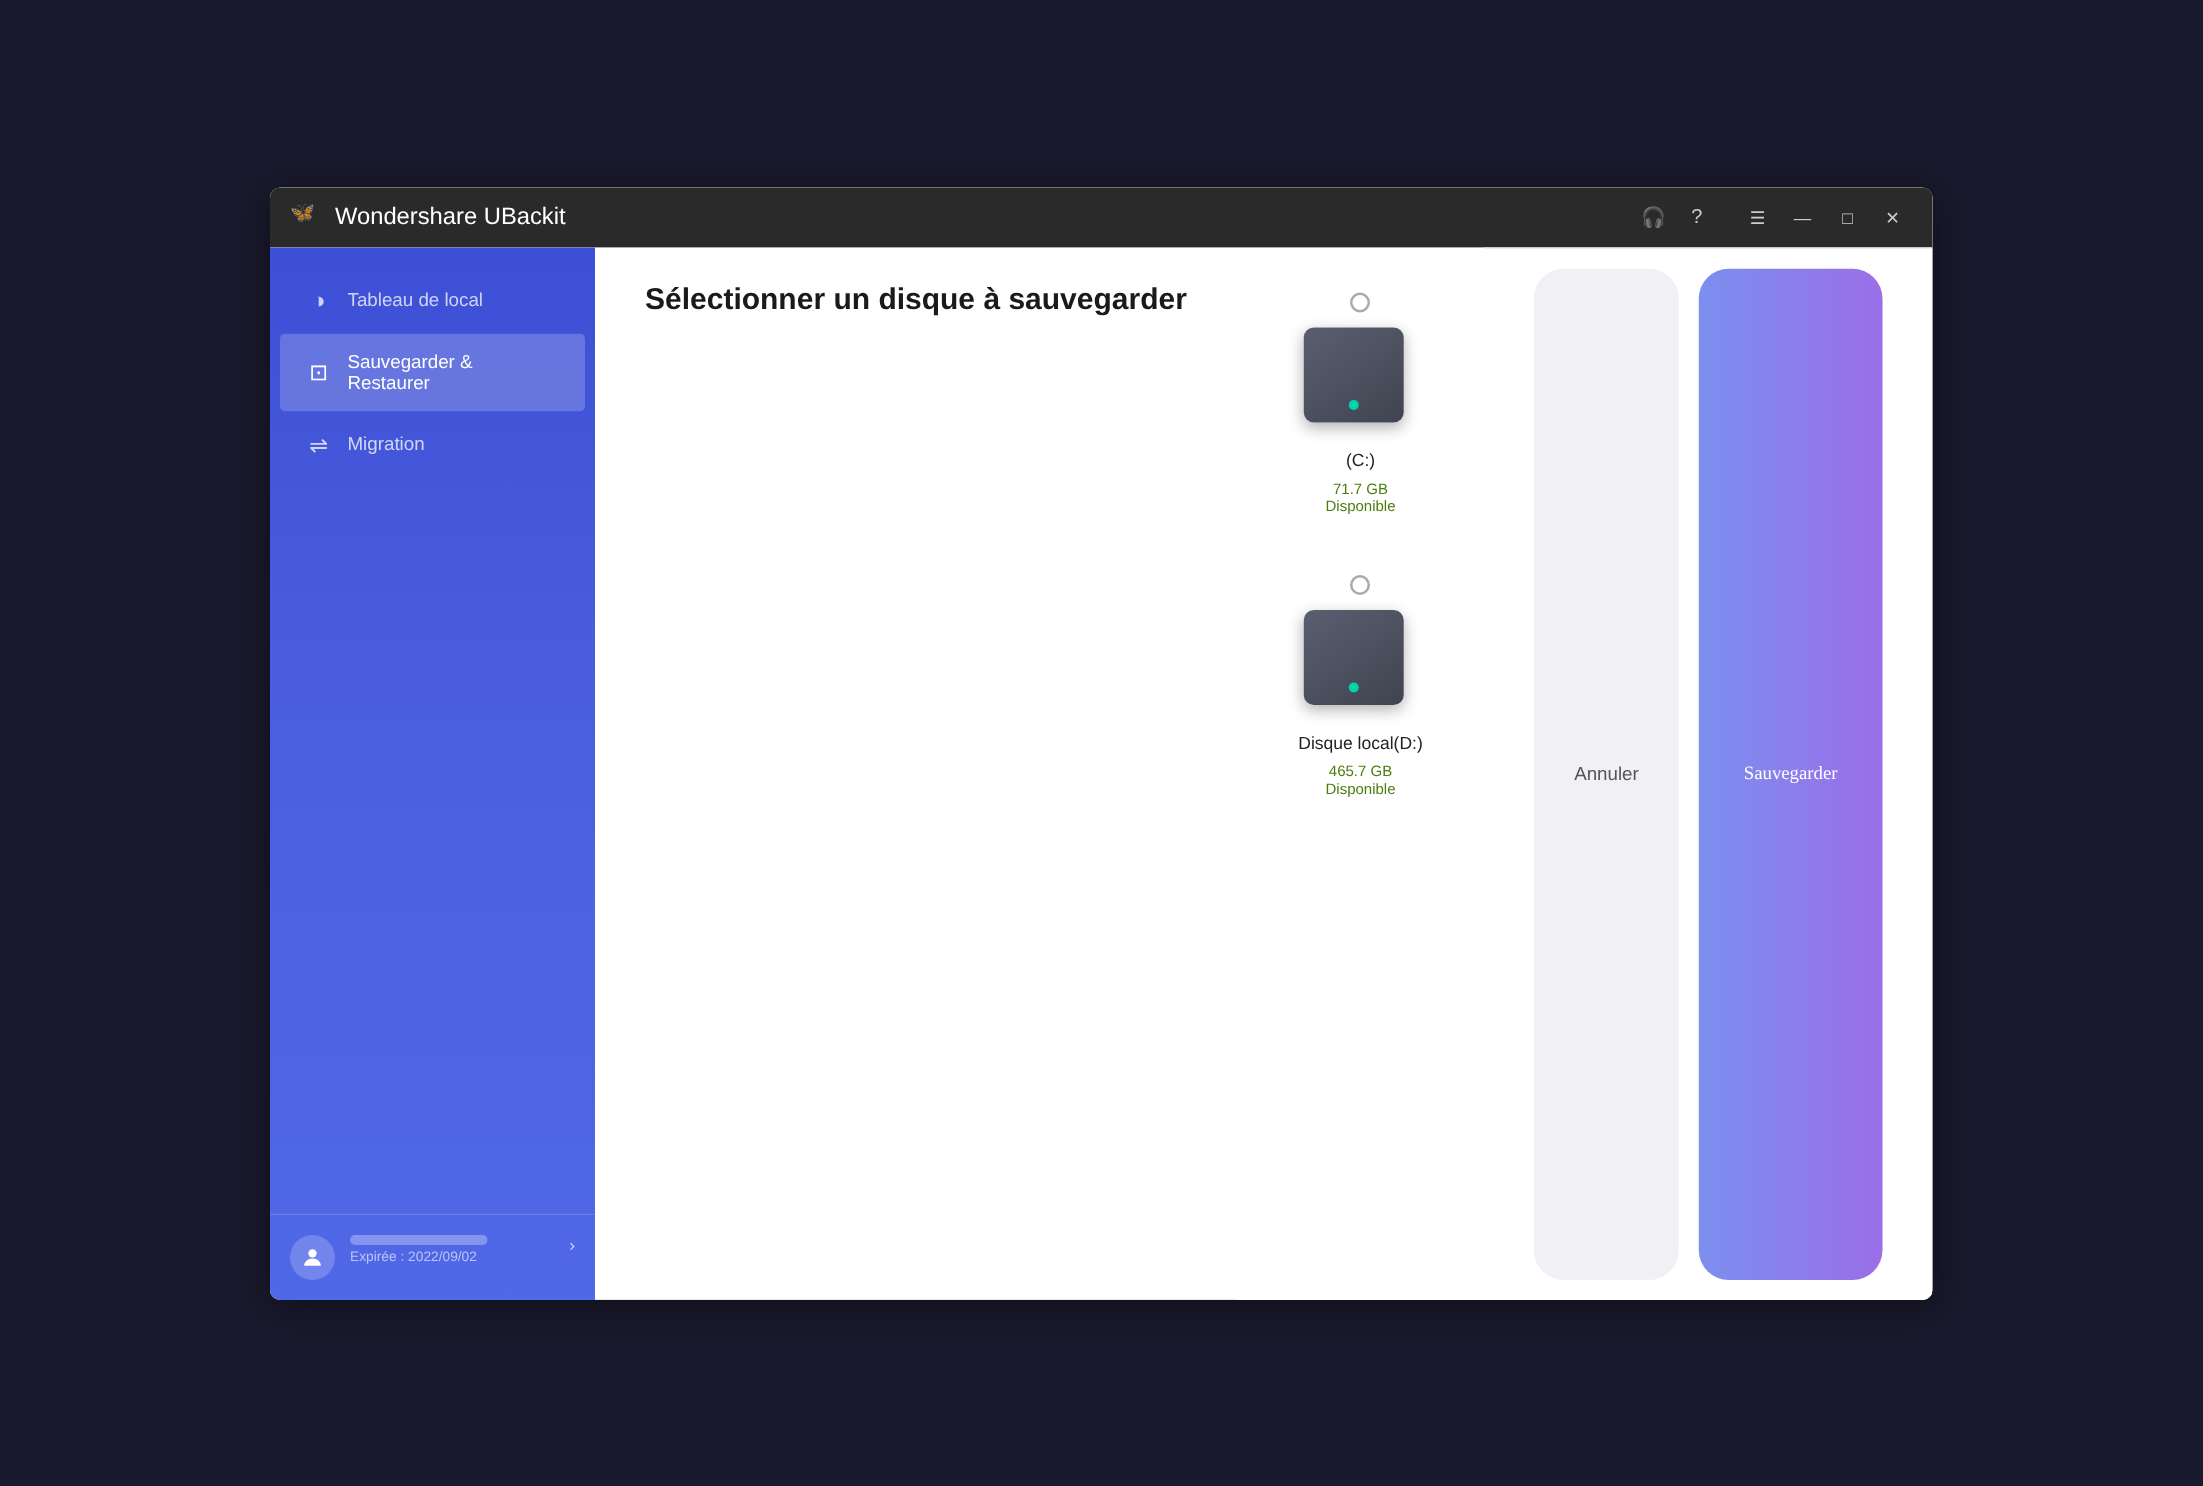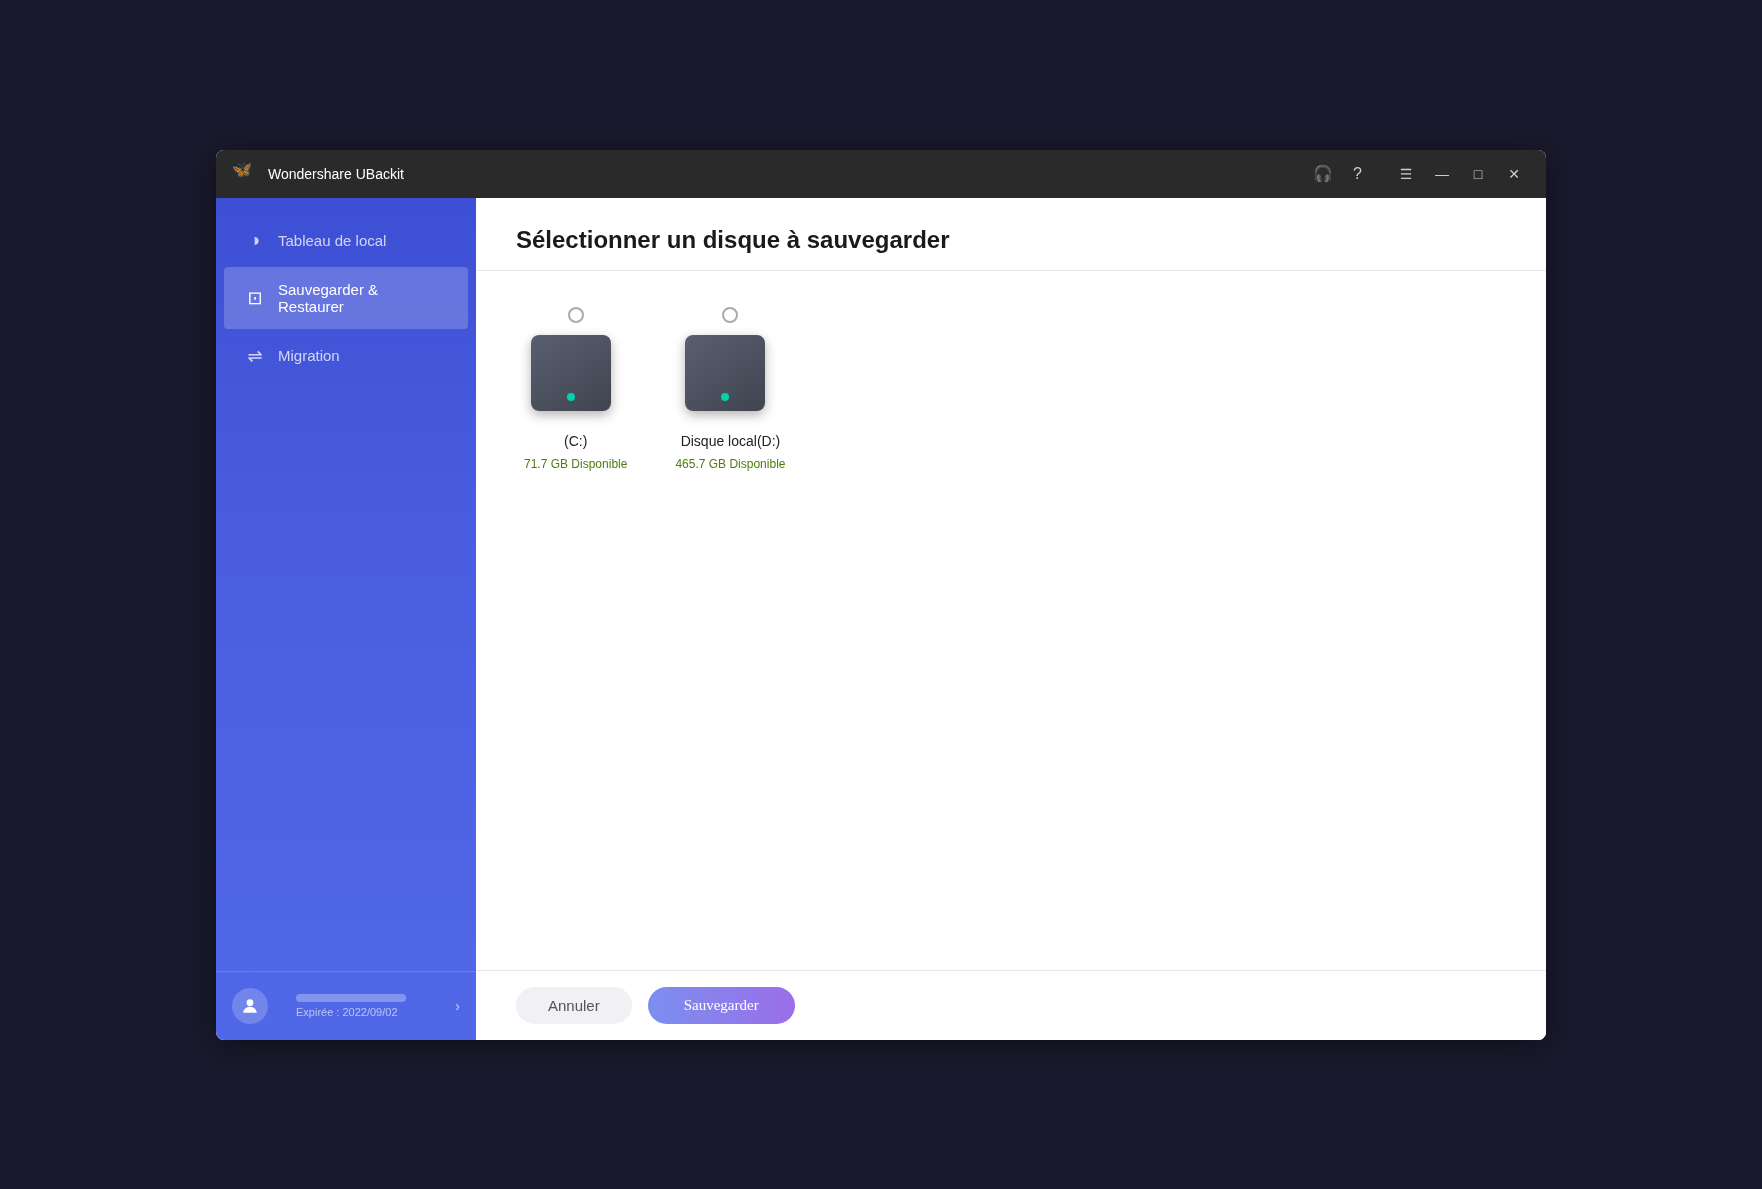--- a/index.html
+++ b/index.html
@@ -35,21 +35,21 @@
       align-items: center;
       gap: 8px;
       flex: 1;
     }
     .logo-icon {
       width: 28px;
       height: 28px;
     }
     .titlebar-title {
       color: #fff;
-      font-size: 14px;
+      font-size: 19px;
       font-weight: 500;
     }
     .titlebar-controls {
       display: flex;
       align-items: center;
       gap: 20px;
     }
     .titlebar-icon {
       color: #ccc;
       font-size: 16px;
@@ -111,22 +111,22 @@
       width: 22px;
       text-align: center;
       flex-shrink: 0;
     }
     .sidebar-bottom {
       padding: 16px;
       border-top: 1px solid rgba(255,255,255,0.15);
     }
     .sidebar-user {
       display: flex;
-      align-items: center;
-      gap: 28px;
+      align-items: flex-start;
+      gap: 12px;
     }
     .user-avatar {
       width: 36px;
       height: 36px;
       background: rgba(255,255,255,0.2);
       border-radius: 50%;
       display: flex;
       align-items: center;
       justify-content: center;
       color: #fff;
@@ -150,21 +150,21 @@
     .user-chevron {
       color: rgba(255,255,255,0.7);
       font-size: 14px;
       cursor: pointer;
     }
 
     
     .main-content {
       flex: 1;
       display: flex;
-      flex-direction: column;
+      flex-direction: row;
       background: #fff;
     }
     .main-header {
       padding: 28px 40px 16px;
       border-bottom: 1px solid #e8e8e8;
     }
     .page-title {
       font-size: 24px;
       font-weight: 600;
       color: #1a1a1a;

